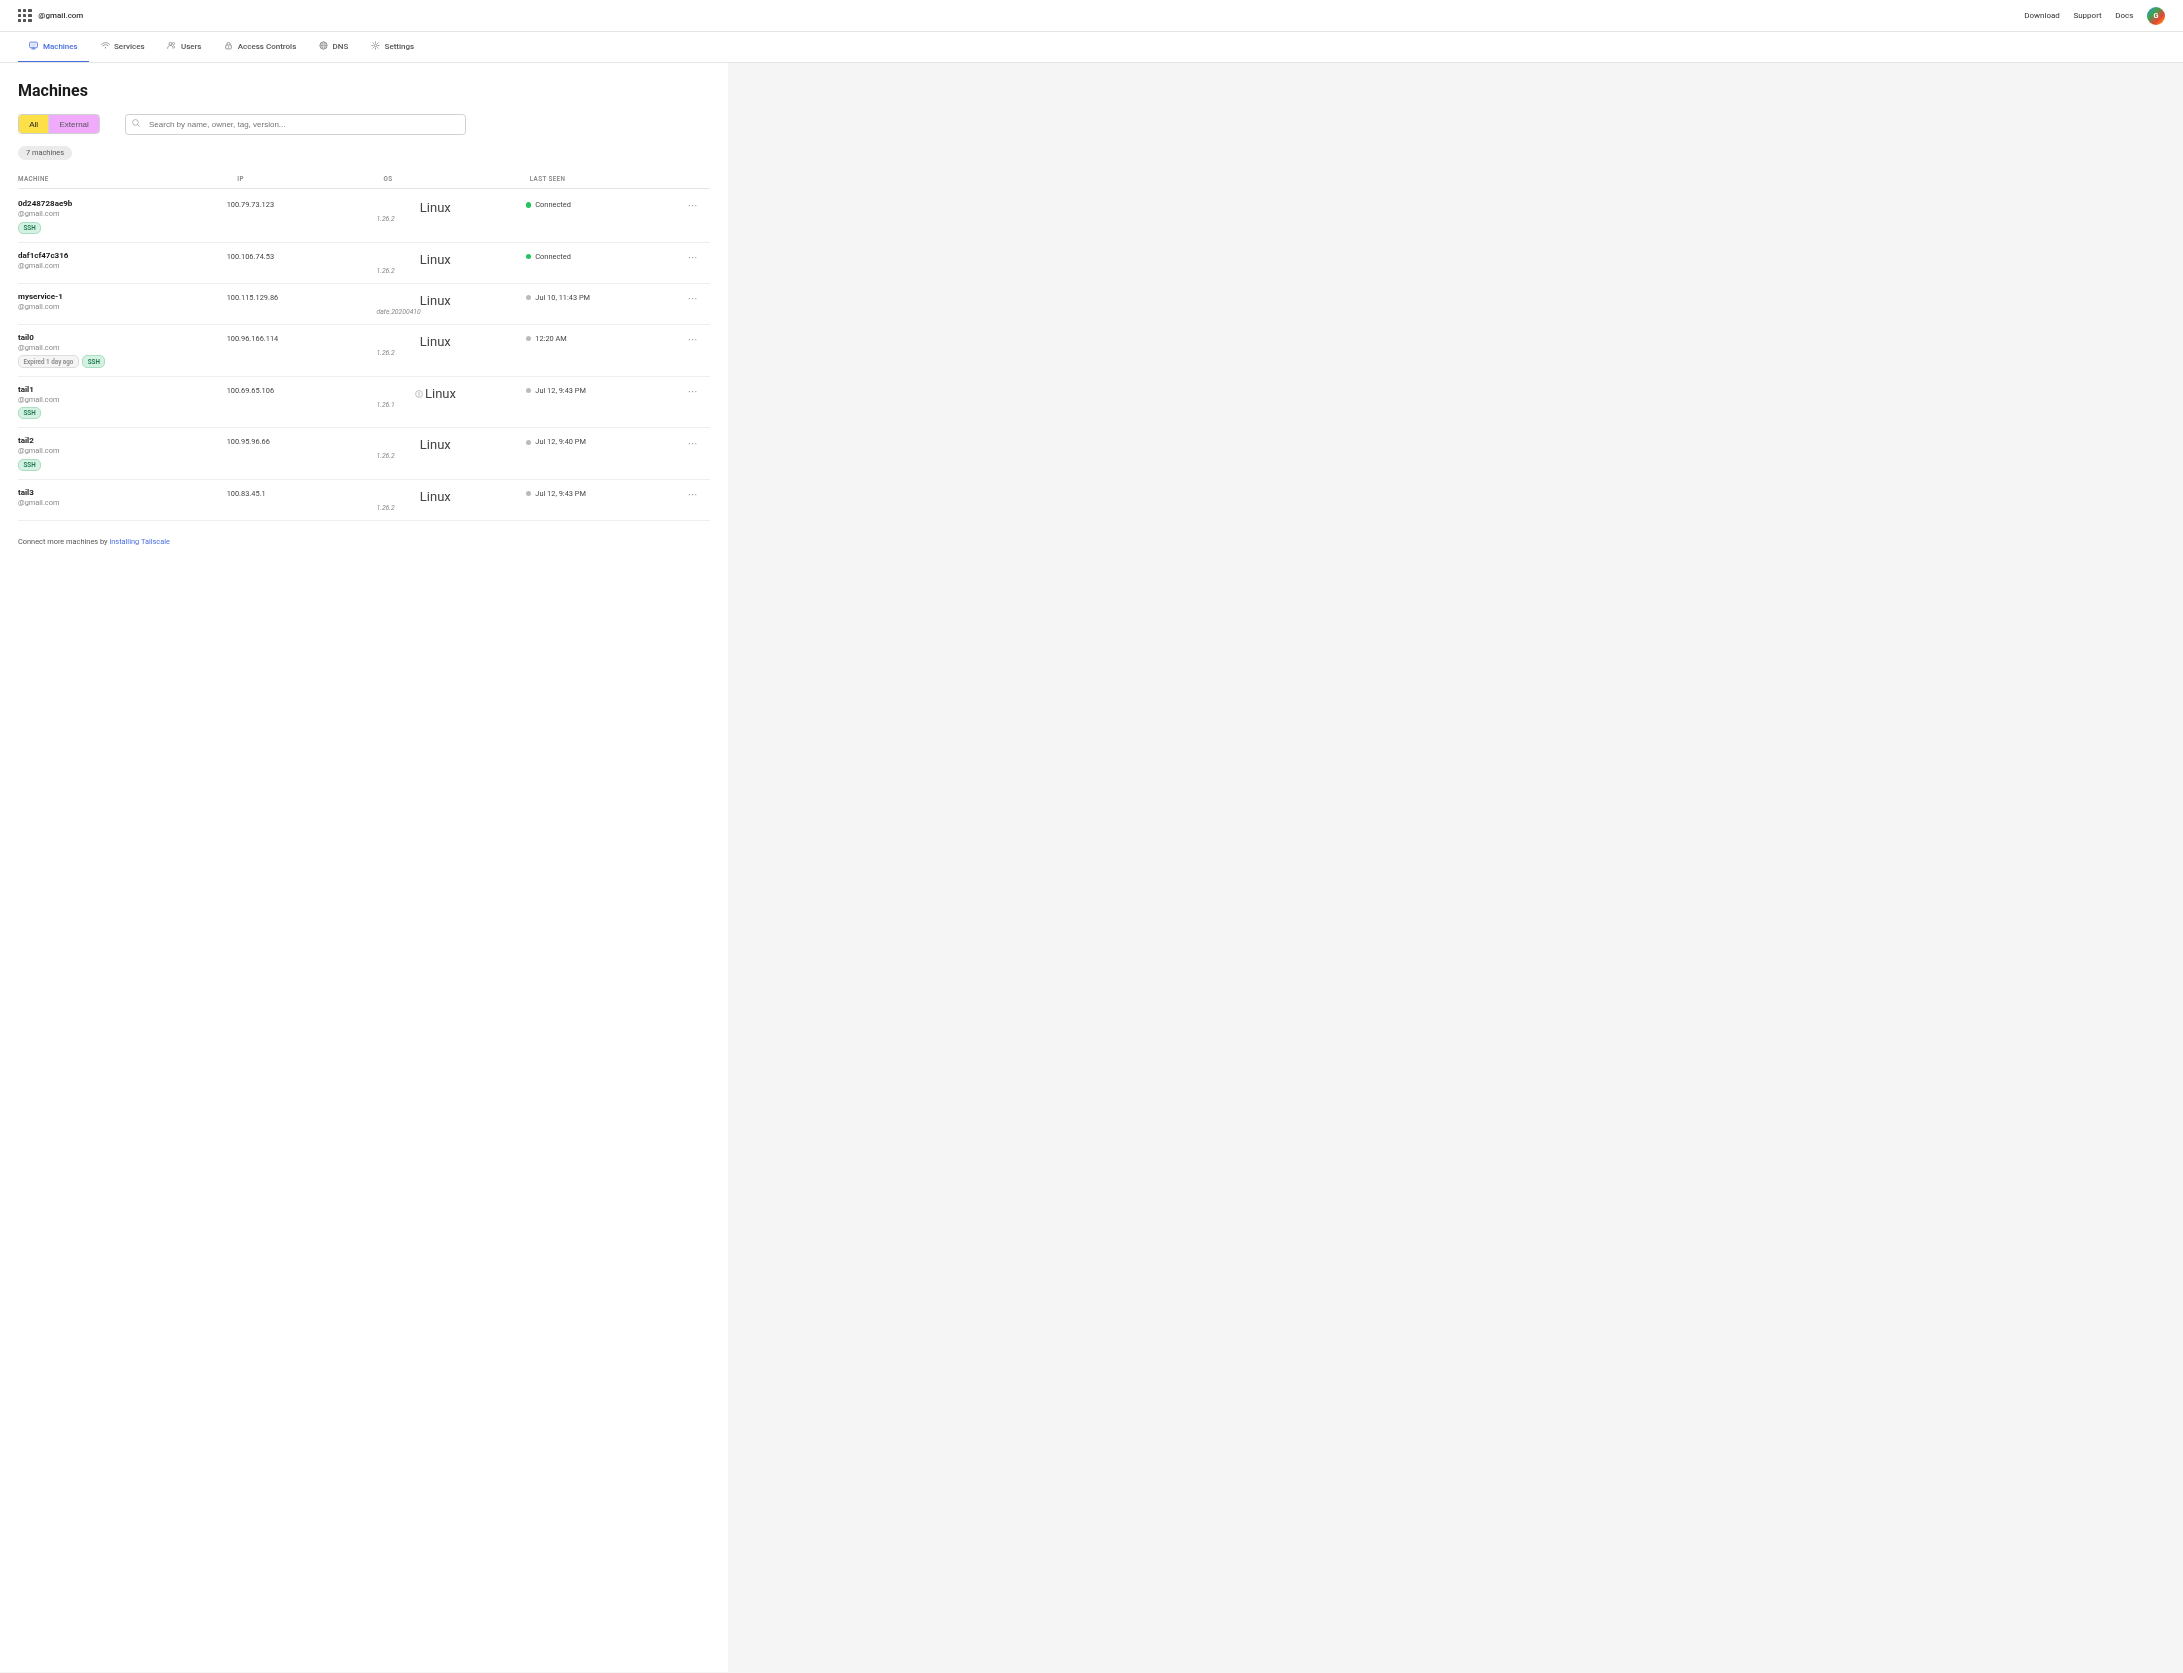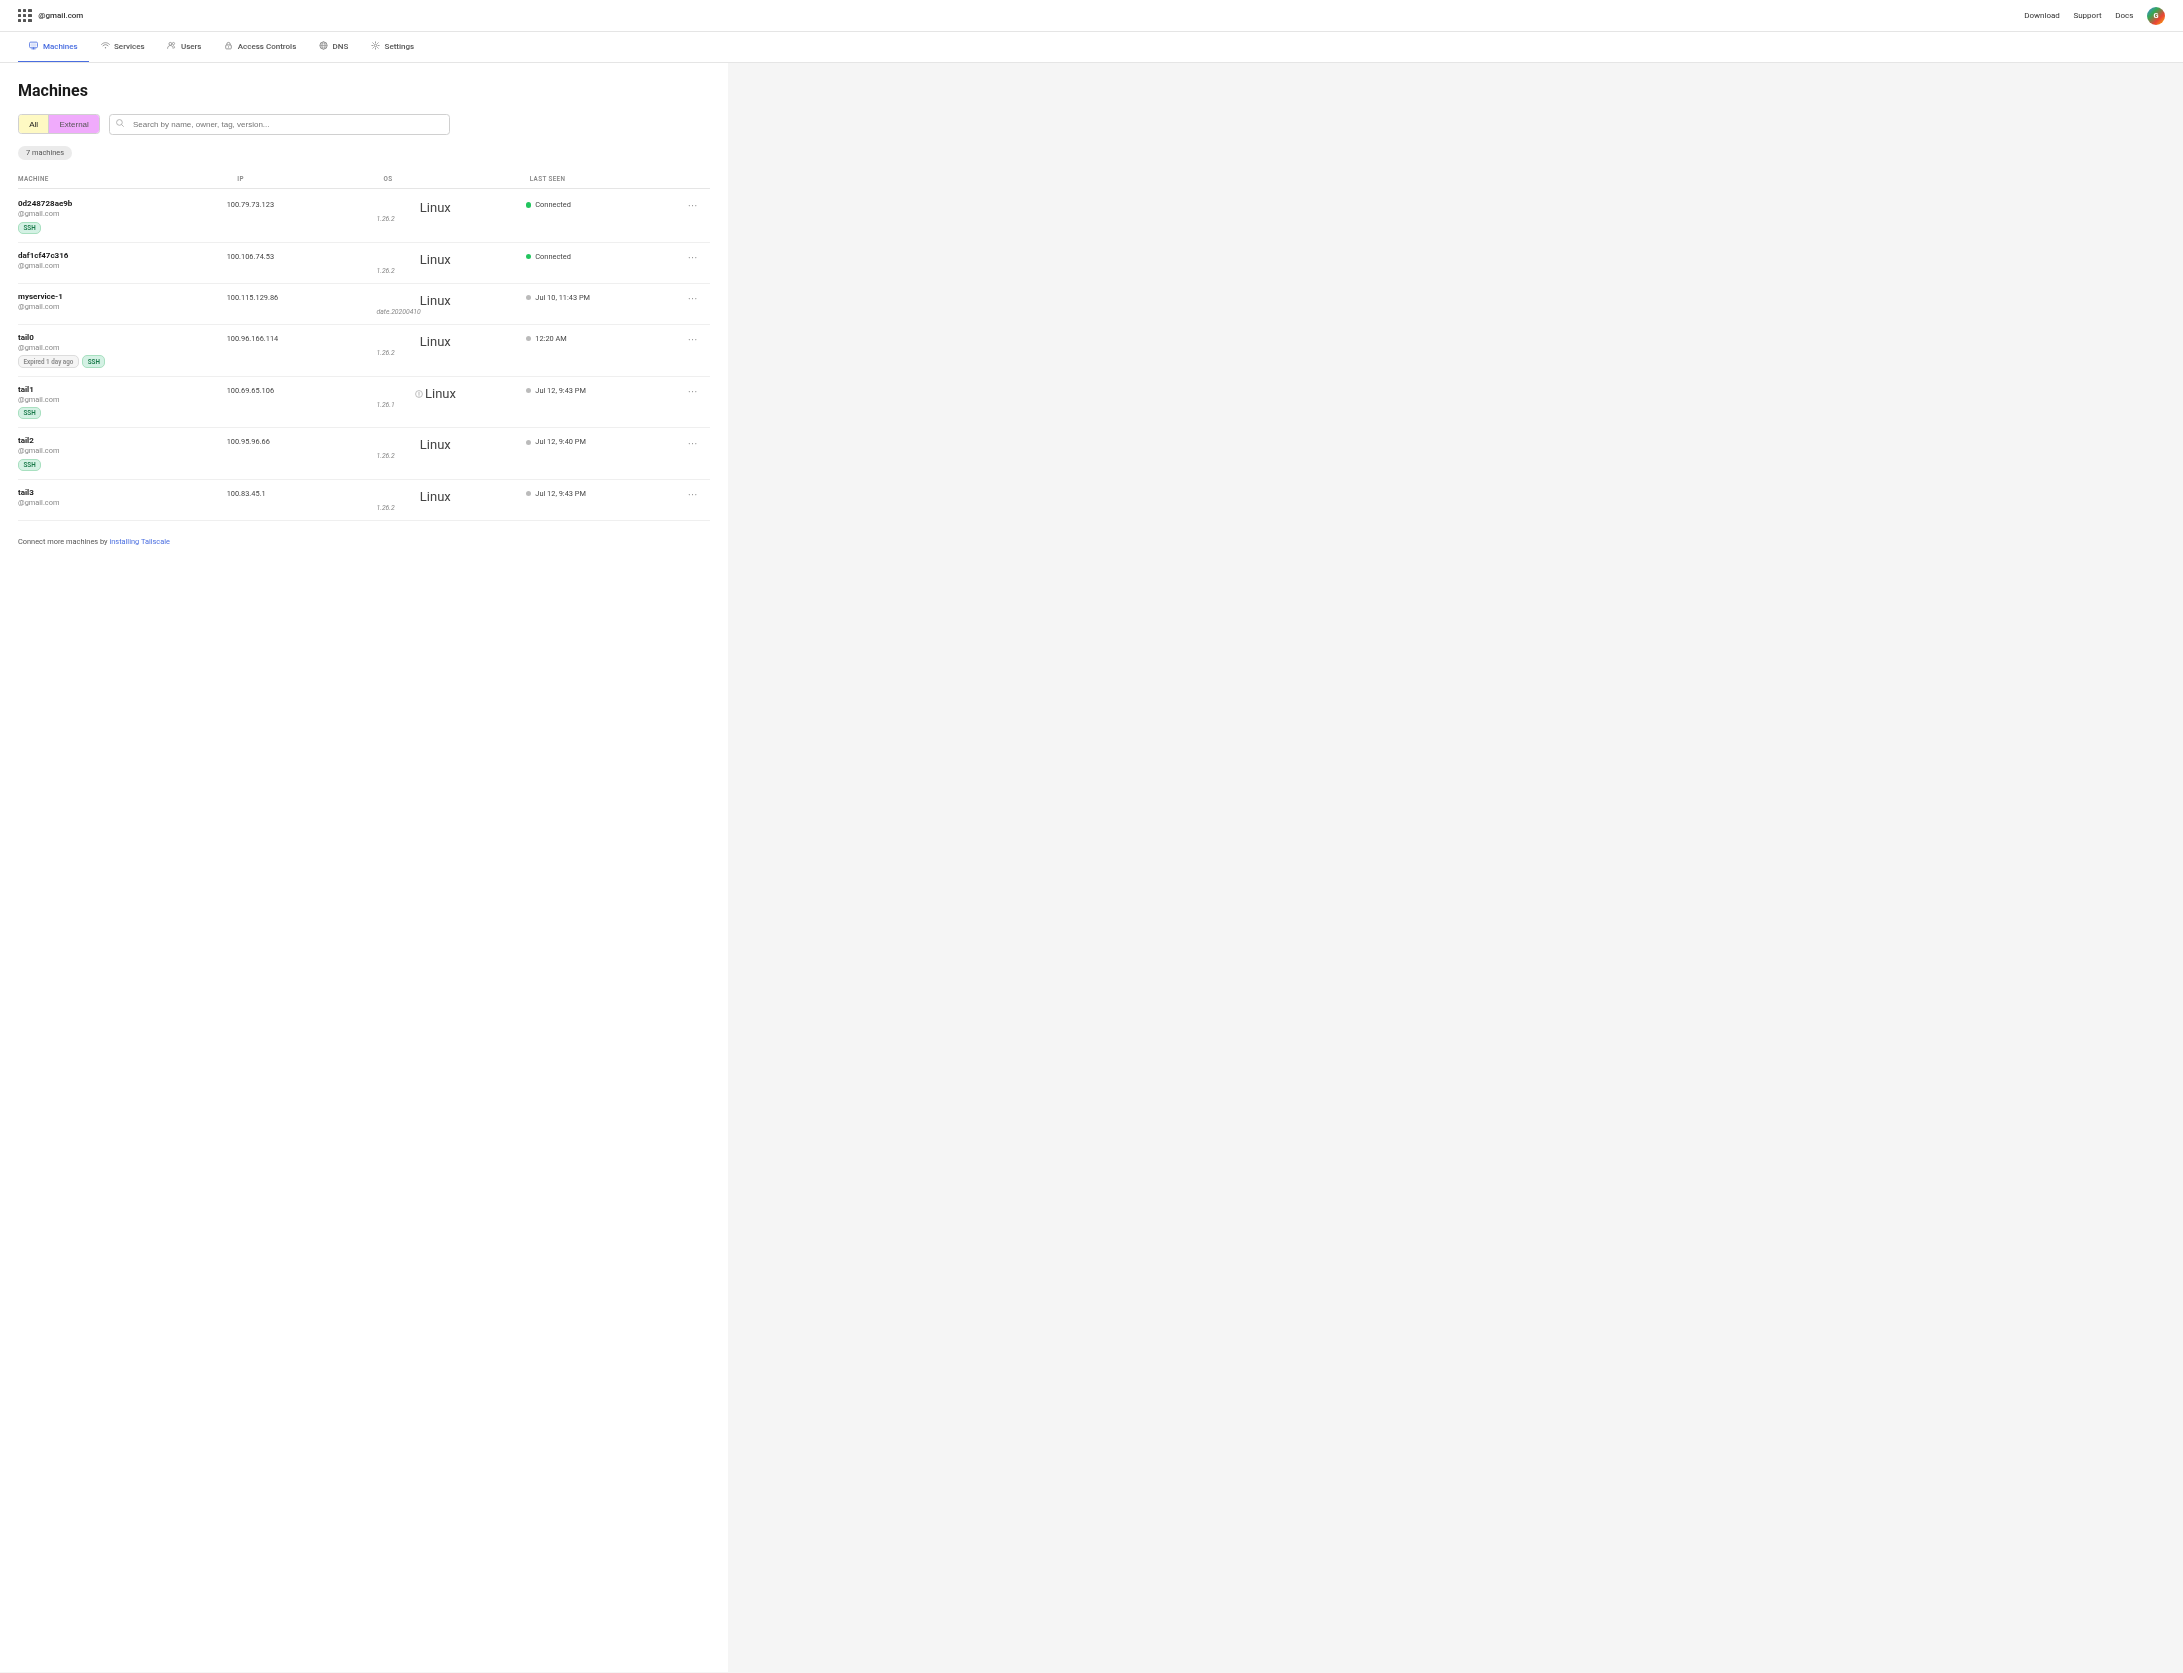--- a/index.html
+++ b/index.html
@@ -123,30 +123,31 @@
     .filter-btn {
       padding: 4.5px 10.2px;
       background: #f0abfc;
       border: none;
       cursor: pointer;
       font-size: 8px;
       color: #555;
       font-weight: 500;
     }
     .filter-btn.active {
-      background: #fef9c3;
+      background: #fde047;
       color: #1a1a1a;
     }
     .filter-btn:not(:last-child) {
       border-right: 0.6px solid #d0d0d0;
     }
     .search-box {
       flex: 1;
       max-width: 341px;
       position: relative;
+      margin-left: 16px;
     }
     .search-box input {
       width: 100%;
       padding: 5.1px 9px 5.1px 23px;
       border: 0.6px solid #d0d0d0;
       border-radius: 3.4px;
       font-size: 8px;
       color: #555;
       outline: none;
       background: #fff;

